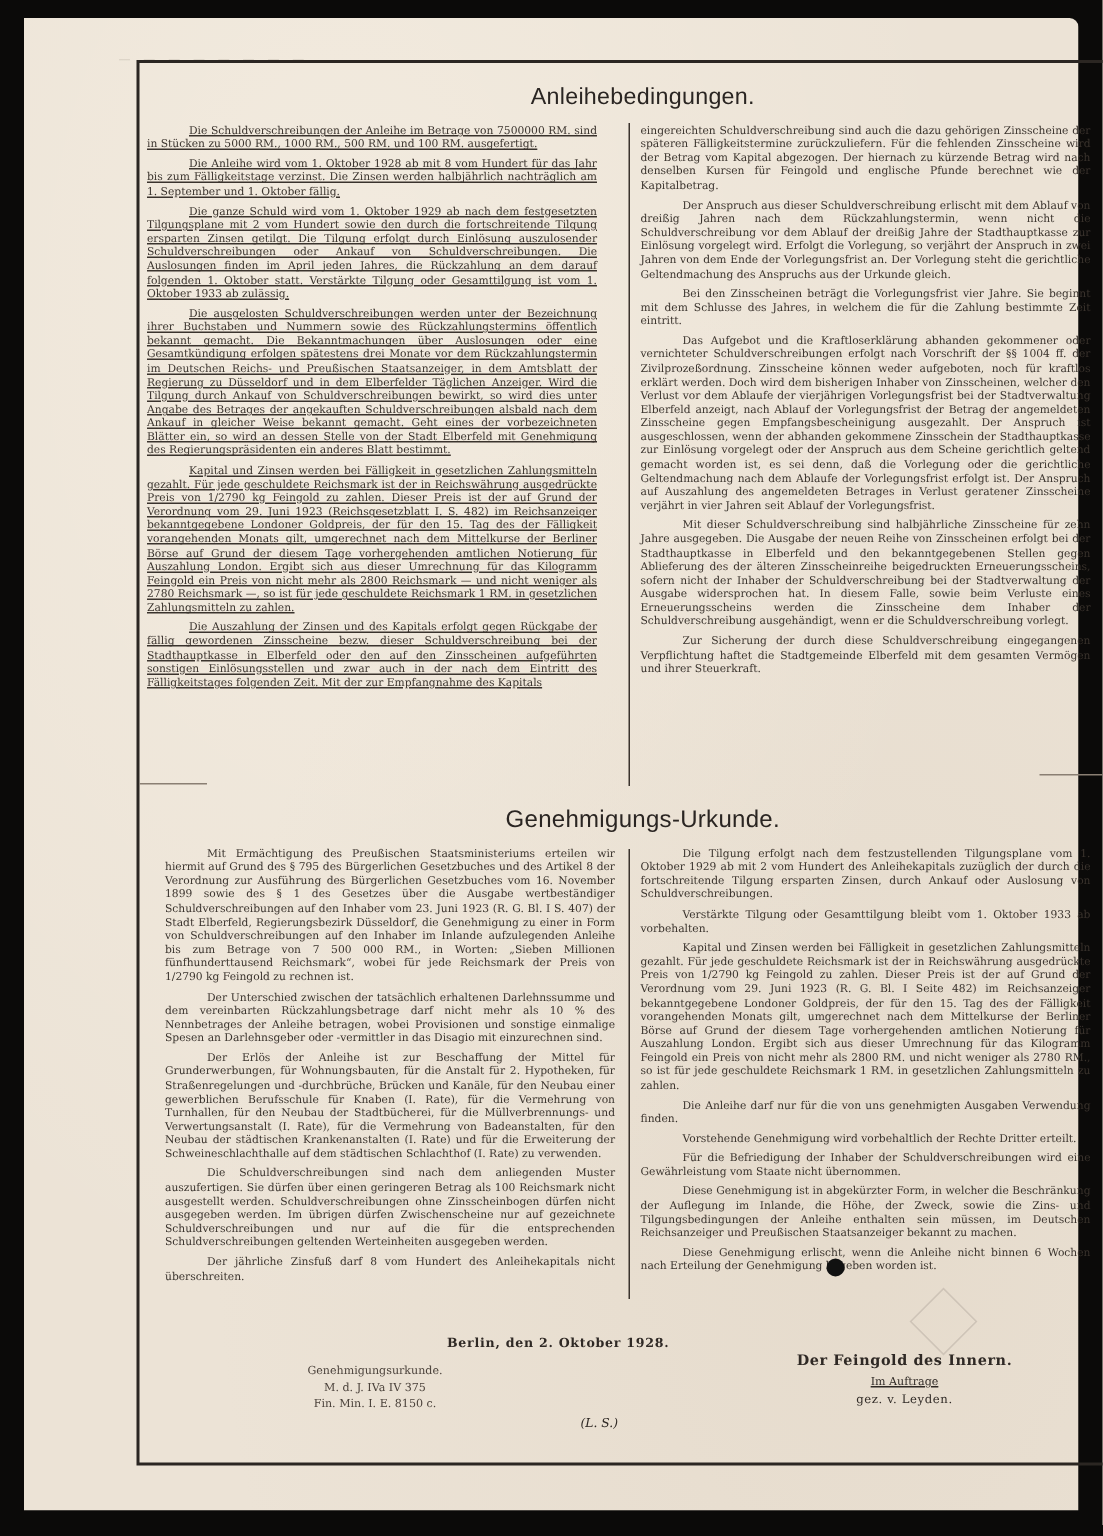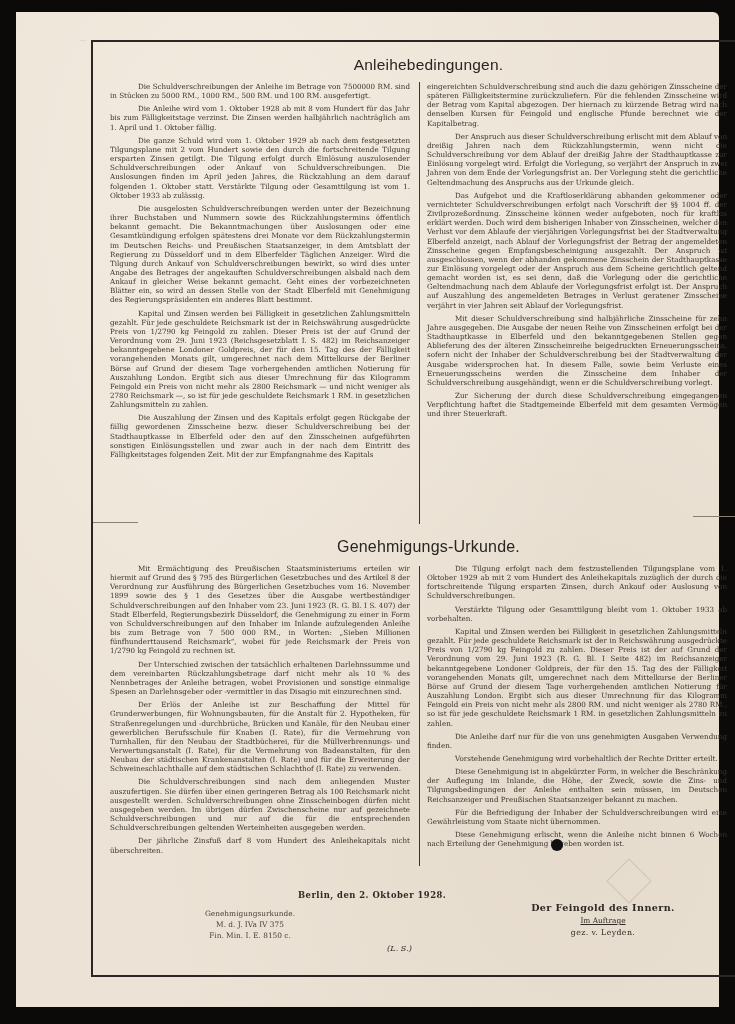--- a/index.html
+++ b/index.html
@@ -13,21 +13,21 @@
   .frame{position:absolute;left:27px;top:28px;width:675px;height:937px;
          border:2px solid #2b2622;box-sizing:border-box;margin-left:48px;}
   .title{position:absolute;left:0;right:0;text-align:center;
          font-family:"Liberation Sans","DejaVu Sans",sans-serif;font-weight:normal;
          color:#2a2522;letter-spacing:0.2px;}
   .t1{top:14px;font-size:15.5px;}
   .t2{top:496px;font-size:16px;}
   .col{position:absolute;font-size:7.15px;line-height:9.15px;text-align:justify;
        color:#3a332d;}
   .col p{margin:0 0 4px 0;text-indent:28px;}
-  .c1{left:17px;top:40px;width:300px;}
+  .c1{left:5px;top:40px;width:300px;text-decoration:underline;}
   .c2{left:334px;top:40px;width:300px;}
   .c3{left:17px;top:522px;width:300px;}
   .c4{left:334px;top:522px;width:300px;}
   .vrule{position:absolute;width:1px;background:#3a332d;}
   .v1{left:326px;top:40px;height:442px;}
   .v2{left:326px;top:524px;height:300px;}
   .hsep{position:absolute;height:1px;background:#8a7f73;}
   .hs1{left:0;width:45px;top:480px;}
   .hs2{left:600px;width:47px;top:474px;}
   .sig{position:absolute;font-size:7.6px;line-height:11px;color:#2f2925;}
@@ -48,30 +48,31 @@
 <body>
 
 <div class="paper">
   <div class="ghost">— — — — — — — —</div>
   <div class="frame">
 
     <div class="title t1">Anleihebedingungen.</div>
 
     <div class="col c1">
       <p>Die Schuldverschreibungen der Anleihe im Betrage von 7500000 RM. sind in Stücken zu 5000 RM., 1000 RM., 500 RM. und 100 RM. ausgefertigt.</p>
-      <p>Die Anleihe wird vom 1. Oktober 1928 ab mit 8 vom Hundert für das Jahr bis zum Fälligkeitstage verzinst. Die Zinsen werden halbjährlich nachträglich am 1. April und 1. Oktober fällig.</p>
+      <p>Die Anleihe wird vom 1. Oktober 1928 ab mit 8 vom Hundert für das Jahr bis zum Fälligkeitstage verzinst. Die Zinsen werden halbjährlich nachträglich am 1. September und 1. Oktober fällig.</p>
       <p>Die ganze Schuld wird vom 1. Oktober 1929 ab nach dem festgesetzten Tilgungsplane mit 2 vom Hundert sowie den durch die fortschreitende Tilgung ersparten Zinsen getilgt. Die Tilgung erfolgt durch Einlösung auszulosender Schuldverschreibungen oder Ankauf von Schuldverschreibungen. Die Auslosungen finden im April jeden Jahres, die Rückzahlung an dem darauf folgenden 1. Oktober statt. Verstärkte Tilgung oder Gesamttilgung ist vom 1. Oktober 1933 ab zulässig.</p>
       <p>Die ausgelosten Schuldverschreibungen werden unter der Bezeichnung ihrer Buchstaben und Nummern sowie des Rückzahlungstermins öffentlich bekannt gemacht. Die Bekanntmachungen über Auslosungen oder eine Gesamtkündigung erfolgen spätestens drei Monate vor dem Rückzahlungstermin im Deutschen Reichs- und Preußischen Staatsanzeiger, in dem Amtsblatt der Regierung zu Düsseldorf und in dem Elberfelder Täglichen Anzeiger. Wird die Tilgung durch Ankauf von Schuldverschreibungen bewirkt, so wird dies unter Angabe des Betrages der angekauften Schuldverschreibungen alsbald nach dem Ankauf in gleicher Weise bekannt gemacht. Geht eines der vorbezeichneten Blätter ein, so wird an dessen Stelle von der Stadt Elberfeld mit Genehmigung des Regierungspräsidenten ein anderes Blatt bestimmt.</p>
       <p>Kapital und Zinsen werden bei Fälligkeit in gesetzlichen Zahlungsmitteln gezahlt. Für jede geschuldete Reichsmark ist der in Reichswährung ausgedrückte Preis von 1/2790 kg Feingold zu zahlen. Dieser Preis ist der auf Grund der Verordnung vom 29. Juni 1923 (Reichsgesetzblatt I. S. 482) im Reichsanzeiger bekanntgegebene Londoner Goldpreis, der für den 15. Tag des der Fälligkeit vorangehenden Monats gilt, umgerechnet nach dem Mittelkurse der Berliner Börse auf Grund der diesem Tage vorhergehenden amtlichen Notierung für Auszahlung London. Ergibt sich aus dieser Umrechnung für das Kilogramm Feingold ein Preis von nicht mehr als 2800 Reichsmark — und nicht weniger als 2780 Reichsmark —, so ist für jede geschuldete Reichsmark 1 RM. in gesetzlichen Zahlungsmitteln zu zahlen.</p>
       <p>Die Auszahlung der Zinsen und des Kapitals erfolgt gegen Rückgabe der fällig gewordenen Zinsscheine bezw. dieser Schuldverschreibung bei der Stadthauptkasse in Elberfeld oder den auf den Zinsscheinen aufgeführten sonstigen Einlösungsstellen und zwar auch in der nach dem Eintritt des Fälligkeitstages folgenden Zeit. Mit der zur Empfangnahme des Kapitals</p>
     </div>
     <div class="vrule v1"></div>
     <div class="col c2">
       <p style="text-indent:0">eingereichten Schuldverschreibung sind auch die dazu gehörigen Zinsscheine der späteren Fälligkeitstermine zurückzuliefern. Für die fehlenden Zinsscheine wird der Betrag vom Kapital abgezogen. Der hiernach zu kürzende Betrag wird nach denselben Kursen für Feingold und englische Pfunde berechnet wie der Kapitalbetrag.</p>
       <p>Der Anspruch aus dieser Schuldverschreibung erlischt mit dem Ablauf von dreißig Jahren nach dem Rückzahlungstermin, wenn nicht die Schuldverschreibung vor dem Ablauf der dreißig Jahre der Stadthauptkasse zur Einlösung vorgelegt wird. Erfolgt die Vorlegung, so verjährt der Anspruch in zwei Jahren von dem Ende der Vorlegungsfrist an. Der Vorlegung steht die gerichtliche Geltendmachung des Anspruchs aus der Urkunde gleich.</p>
+      <p>Bei den Zinsscheinen beträgt die Vorlegungsfrist vier Jahre. Sie beginnt mit dem Schlusse des Jahres, in welchem die für die Zahlung bestimmte Zeit eintritt.</p>
       <p>Das Aufgebot und die Kraftloserklärung abhanden gekommener oder vernichteter Schuldverschreibungen erfolgt nach Vorschrift der §§ 1004 ff. der Zivilprozeßordnung. Zinsscheine können weder aufgeboten, noch für kraftlos erklärt werden. Doch wird dem bisherigen Inhaber von Zinsscheinen, welcher den Verlust vor dem Ablaufe der vierjährigen Vorlegungsfrist bei der Stadtverwaltung Elberfeld anzeigt, nach Ablauf der Vorlegungsfrist der Betrag der angemeldeten Zinsscheine gegen Empfangsbescheinigung ausgezahlt. Der Anspruch ist ausgeschlossen, wenn der abhanden gekommene Zinsschein der Stadthauptkasse zur Einlösung vorgelegt oder der Anspruch aus dem Scheine gerichtlich geltend gemacht worden ist, es sei denn, daß die Vorlegung oder die gerichtliche Geltendmachung nach dem Ablaufe der Vorlegungsfrist erfolgt ist. Der Anspruch auf Auszahlung des angemeldeten Betrages in Verlust geratener Zinsscheine verjährt in vier Jahren seit Ablauf der Vorlegungsfrist.</p>
       <p>Mit dieser Schuldverschreibung sind halbjährliche Zinsscheine für zehn Jahre ausgegeben. Die Ausgabe der neuen Reihe von Zinsscheinen erfolgt bei der Stadthauptkasse in Elberfeld und den bekanntgegebenen Stellen gegen Ablieferung des der älteren Zinsscheinreihe beigedruckten Erneuerungsscheins, sofern nicht der Inhaber der Schuldverschreibung bei der Stadtverwaltung der Ausgabe widersprochen hat. In diesem Falle, sowie beim Verluste eines Erneuerungsscheins werden die Zinsscheine dem Inhaber der Schuldverschreibung ausgehändigt, wenn er die Schuldverschreibung vorlegt.</p>
       <p>Zur Sicherung der durch diese Schuldverschreibung eingegangenen Verpflichtung haftet die Stadtgemeinde Elberfeld mit dem gesamten Vermögen und ihrer Steuerkraft.</p>
     </div>
 
     <div class="hsep hs1"></div>
     <div class="hsep hs2"></div>
 
     <div class="title t2">Genehmigungs-Urkunde.</div>
 
@@ -82,22 +83,22 @@
       <p>Die Schuldverschreibungen sind nach dem anliegenden Muster auszufertigen. Sie dürfen über einen geringeren Betrag als 100 Reichsmark nicht ausgestellt werden. Schuldverschreibungen ohne Zinsscheinbogen dürfen nicht ausgegeben werden. Im übrigen dürfen Zwischenscheine nur auf gezeichnete Schuldverschreibungen und nur auf die für die entsprechenden Schuldverschreibungen geltenden Werteinheiten ausgegeben werden.</p>
       <p>Der jährliche Zinsfuß darf 8 vom Hundert des Anleihekapitals nicht überschreiten.</p>
     </div>
     <div class="vrule v2"></div>
     <div class="col c4">
       <p>Die Tilgung erfolgt nach dem festzustellenden Tilgungsplane vom 1. Oktober 1929 ab mit 2 vom Hundert des Anleihekapitals zuzüglich der durch die fortschreitende Tilgung ersparten Zinsen, durch Ankauf oder Auslosung von Schuldverschreibungen.</p>
       <p>Verstärkte Tilgung oder Gesamttilgung bleibt vom 1. Oktober 1933 ab vorbehalten.</p>
       <p>Kapital und Zinsen werden bei Fälligkeit in gesetzlichen Zahlungsmitteln gezahlt. Für jede geschuldete Reichsmark ist der in Reichswährung ausgedrückte Preis von 1/2790 kg Feingold zu zahlen. Dieser Preis ist der auf Grund der Verordnung vom 29. Juni 1923 (R. G. Bl. I Seite 482) im Reichsanzeiger bekanntgegebene Londoner Goldpreis, der für den 15. Tag des der Fälligkeit vorangehenden Monats gilt, umgerechnet nach dem Mittelkurse der Berliner Börse auf Grund der diesem Tage vorhergehenden amtlichen Notierung für Auszahlung London. Ergibt sich aus dieser Umrechnung für das Kilogramm Feingold ein Preis von nicht mehr als 2800 RM. und nicht weniger als 2780 RM., so ist für jede geschuldete Reichsmark 1 RM. in gesetzlichen Zahlungsmitteln zu zahlen.</p>
       <p>Die Anleihe darf nur für die von uns genehmigten Ausgaben Verwendung finden.</p>
       <p>Vorstehende Genehmigung wird vorbehaltlich der Rechte Dritter erteilt.</p>
+      <p>Für die Befriedigung der Inhaber der Schuldverschreibungen wird eine Gewährleistung vom Staate nicht übernommen.</p>
       <p>Diese Genehmigung ist in abgekürzter Form, in welcher die Beschränkung der Auflegung im Inlande, die Höhe, der Zweck, sowie die Zins- und Tilgungsbedingungen der Anleihe enthalten sein müssen, im Deutschen Reichsanzeiger und Preußischen Staatsanzeiger bekannt zu machen.</p>
-      <p>Für die Befriedigung der Inhaber der Schuldverschreibungen wird eine Gewährleistung vom Staate nicht übernommen.</p>
       <p>Diese Genehmigung erlischt, wenn die Anleihe nicht binnen 6 Wochen nach Erteilung der Genehmigung begeben worden ist.</p>
     </div>
 
     <div class="sig place">Berlin, den 2. Oktober 1928.</div>
     <div class="sig ref">
       <div>Genehmigungsurkunde.</div>
       <div>M. d. J. IVa IV 375</div>
       <div>Fin. Min. I. E. 8150 c.</div>
     </div>
     <div class="sig ls">(L. S.)</div>

